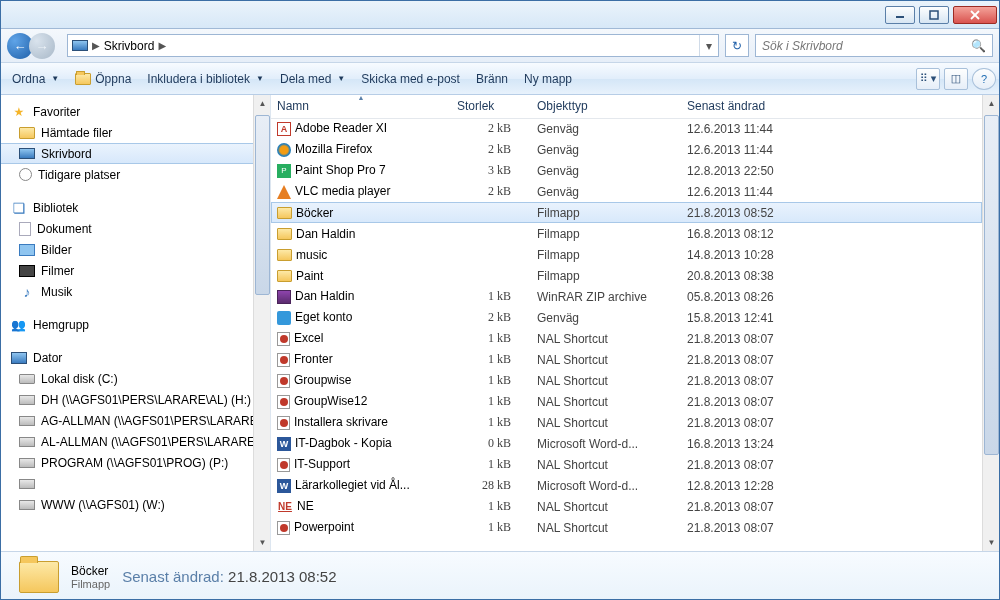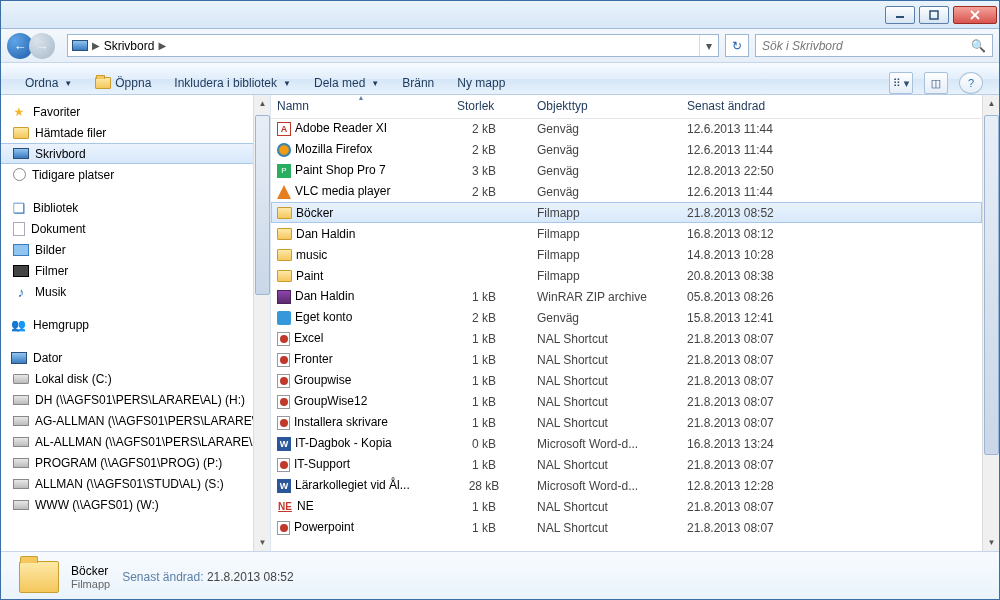--- a/index.html
+++ b/index.html
@@ -17,37 +17,37 @@
   .navcircle { width:26px; height:26px; border-radius:50%; background: radial-gradient(circle at 30% 30%, #5fa4e8, #1f5fa8); display:flex; align-items:center; justify-content:center; color:#fff; font-size:13px; }
   .navcircle.disabled { background: radial-gradient(circle at 30% 30%, #d9e3ed,#a8b8c8); color:#eef3f8; margin-left:-4px; }
   .breadcrumb { flex:1; height:23px; background:#fff; border:1px solid #9db6d4; display:flex; align-items:center; padding-left:4px; font-size:12px; color:#000; }
   .breadcrumb .chev { margin:0 4px; color:#555; font-size:10px; }
   .bc-drop { margin-left:auto; padding:0 6px; color:#555; border-left:1px solid #d0dbe8; height:100%; display:flex; align-items:center; }
   .refresh { width:24px; height:23px; border:1px solid #9db6d4; background:#fff; display:flex; align-items:center; justify-content:center; color:#1f5fa8; font-size:12px; }
   .searchbox { width:238px; height:23px; border:1px solid #9db6d4; background:#fff; display:flex; align-items:center; padding:0 6px; font-size:12px; color:#777; font-style:italic;gap:48px; }
   .searchbox .sicon { margin-left:auto; color:#1f6db3; font-style:normal; }
 
   
-  .toolbar { height: 32px; background: linear-gradient(#f7fbff,#e2eefb 50%,#d4e6f7 51%,#e8f2fc); border-bottom:1px solid #b7cde6; display:flex; align-items:flex-end; padding:0 16px; font-size:12px; color:#1e395b;gap:7px; }
+  .toolbar { height: 32px; background: linear-gradient(#f7fbff,#e2eefb 50%,#d4e6f7 51%,#e8f2fc); border-bottom:1px solid #b7cde6; display:flex; align-items:center; padding:0 3px; font-size:12px; color:#1e395b; }
   .tbitem { padding:4px 8px; display:flex; align-items:center; gap:4px; border-radius:2px; }
   .tbitem .drop { font-size:8px; margin-left:2px; }
   .spacer { flex:1; }
   .tbicon { width:24px; height:22px; border:1px solid #a8c0da; border-radius:2px; margin-left:4px; display:flex; align-items:center; justify-content:center; background:linear-gradient(#fdfefe,#e6eef8); font-size:11px; color:#2b4f78; }
   .folder-mini { width:16px; height:12px; background:linear-gradient(#fde9a7,#f5c75d); border:1px solid #c99e2f; border-radius:1px; position:relative; }
   .folder-mini::before { content:""; position:absolute; top:-3px; left:0; width:7px; height:3px; background:#f5c75d; border:1px solid #c99e2f; border-bottom:none; border-radius:1px 1px 0 0; }
 
   
   .main { display:flex; height: calc(600px - 28px - 34px - 32px - 50px); }
   .sidebar { width: 270px; border-right:1px solid #dde6f0; overflow:hidden; font-size:12px; color:#000; padding-top:6px; position:relative; }
   .sidebar .scrollbar-v { position:absolute; right:0; top:0; bottom:0; width:17px; background:#f0f0f0; border-left:1px solid #dcdcdc; }
   .sidebar .thumb { position:absolute; width:15px; left:1px; top:20px; height:180px; background:linear-gradient(#e8eef6,#c9d7e8); border:1px solid #9db6d4; border-radius:2px; }
   .sidebar .arrow { position:absolute; width:15px; height:17px; left:1px; display:flex; align-items:center; justify-content:center; font-size:8px; color:#555; }
   .sidebar .arrow.up{ top:0;} .sidebar .arrow.down{ bottom:0;}
   .group { margin-bottom: 12px; }
-  .gitem { display:flex; align-items:center; height:21px; padding-left:12px; gap:6px; white-space:nowrap; overflow:hidden; }
+  .gitem { display:flex; align-items:center; height:21px; padding-left:18px; gap:6px; white-space:nowrap; overflow:hidden; }
   .gitem.head { font-weight:normal; padding-left:10px; }
   .gitem.selected { background:linear-gradient(#eaf3fd,#d7e8fb); border:1px solid #a8c8e8; border-left:none; border-right:none; }
   .gitem .ic { width:16px; height:16px; display:flex; align-items:center; justify-content:center; font-size:12px; flex-shrink:0; }
   .ic.star{ color:#f5b429; } .ic.folder{ background:linear-gradient(#fde9a7,#f5c75d); border:1px solid #c99e2f; height:12px; border-radius:1px; }
   .ic.monitor{ width:16px; height:11px; border:1px solid #2b4f78; background:linear-gradient(#8fc5f0,#3a7bbf); }
   .ic.clock{ border:1px solid #888; border-radius:50%; width:13px; height:13px; }
   .ic.lib{ color:#3a7bbf; font-size:14px; } .ic.pic{ background:#8fc5f0; border:1px solid #3a7bbf; height:12px; }
   .ic.doc{ background:#fff; border:1px solid #aab; height:14px; width:12px; }
   .ic.film{ background:#444; height:12px; border:1px solid #000; }
   .ic.note{ color:#3a7bbf; font-size:14px; }
@@ -60,21 +60,21 @@
   .listwrap { flex:1; position:relative; overflow:hidden; }
   .listwrap .scrollbar-v { position:absolute; right:0; top:0; bottom:0; width:17px; background:#f0f0f0; border-left:1px solid #dcdcdc; }
   .listwrap .thumb { position:absolute; width:15px; left:1px; top:20px; height:340px; background:linear-gradient(#e8eef6,#c9d7e8); border:1px solid #9db6d4; border-radius:2px; }
   .listwrap .arrow { position:absolute; width:15px; height:17px; left:1px; display:flex; align-items:center; justify-content:center; font-size:8px; color:#555; }
   .listwrap .arrow.up{top:0;} .listwrap .arrow.down{bottom:0;}
   table { width: calc(100% - 17px); border-collapse:collapse; font-size:12px; color:#000; table-layout:fixed; }
   thead th { text-align:left; font-weight:normal; height:23px; padding:0 6px; color:#1e395b; border-bottom:1px solid #e4e8ed; position:relative; white-space:nowrap; }
   thead th .sortarrow { position:absolute; left:50%; top:-1px; transform:translateX(-50%); font-size:7px; color:#5a7fa8; }
   tbody td { height:21px; padding:0 6px; color:#444; white-space:nowrap; overflow:hidden; text-overflow:ellipsis; }
   tbody td.name { color:#000; }
-  tbody td.size { text-align:center; padding-right:20px; }
+  tbody td.size { text-align:right; padding-right:20px;font-family:Liberation Serif, serif; }
   tbody tr.selected td { background:linear-gradient(#eaf3fd,#d7e8fb); }
   tbody tr.selected { outline:1px solid #a8c8e8; outline-offset:-1px; }
   .ficon { width:16px; height:16px; display:inline-flex; align-items:center; justify-content:center; vertical-align:middle; margin-right:4px; font-size:11px; }
   .ficon.folder-i { background:linear-gradient(#fde9a7,#f5c75d); border:1px solid #c99e2f; height:12px; width:15px; border-radius:1px; }
   .ficon.shortcut { background:#fff; border:1px solid #c0392b; color:#c0392b; width:14px; height:14px; font-size:9px; font-weight:bold; }
   .ficon.ff { background:radial-gradient(circle,#f39c12 40%,#2980b9 60%); border-radius:50%; width:14px; height:14px; }
   .ficon.psp { background:#27ae60; width:14px; height:14px; color:#fff; font-size:8px; }
   .ficon.vlc { width:0; height:0; border-left:7px solid transparent; border-right:7px solid transparent; border-bottom:14px solid #e67e22; }
   .ficon.zip { background:linear-gradient(#8e44ad,#5b2c6f); width:14px; height:14px; border:1px solid #4a235a; }
   .ficon.nal { background:#fff; border:1px solid #999; width:13px; height:14px; }
@@ -82,21 +82,21 @@
   .ficon.word { background:#2b579a; width:14px; height:14px; color:#fff; font-size:9px; font-weight:bold; }
   .ficon.site { background:#3498db; width:14px; height:14px; border-radius:2px; }
   .ficon.ne { color:#c0392b; font-weight:bold; font-size:10px; text-decoration:underline; }
 
   
   .details { height:50px; background:linear-gradient(#f7fbff,#eaf3fb); border-top:1px solid #c6d6e8; display:flex; align-items:center; padding:4px 10px; gap:12px; font-size:12px; }
   .details .big-folder { width:40px; height:32px; background:linear-gradient(#fde9a7,#f5c75d); border:1px solid #c99e2f; border-radius:2px; position:relative; margin-left:8px; }
   .details .big-folder::before { content:""; position:absolute; top:-6px; left:0; width:16px; height:6px; background:#f5c75d; border:1px solid #c99e2f; border-bottom:none; border-radius:2px 2px 0 0; }
   .details .info .name { color:#000; }
   .details .info .type { color:#666; font-size:11px; }
-  .details .meta { color:#5a7fa8; font-size:12px; }
+  .details .meta { color:#5a7fa8; font-size:15px; }
   .details .meta .val{ color:#444; }
 </style>
 </head>
 <body>
 
 <div class="titlebar">
   <div class="winbtn">
       <svg width="10" height="10">
         <line x1="1" y1="7" x2="9" y2="7" stroke="#2b4f78" stroke-width="2"></line>
       </svg>
@@ -144,20 +144,23 @@
     </div>
   <div class="tbitem">
       <span>Inkludera i bibliotek</span>
       <span class="drop">▼</span>
     </div>
   <div class="tbitem">
       <span>Dela med</span>
       <span class="drop">▼</span>
     </div>
   <div class="tbitem">
+      <span>Skicka med e-post</span>
+    </div>
+  <div class="tbitem">
       <span>Bränn</span>
     </div>
   <div class="tbitem">
       <span>Ny mapp</span>
     </div>
   <div class="spacer"></div>
   <div class="tbicon">⠿ ▾</div>
   <div class="tbicon">◫</div>
   <div class="tbicon" style="color:#1f6db3;border-radius:50%;">?</div>
 </div>
@@ -236,21 +239,20 @@
           <div class="gitem">
             <span class="ic net"></span>
             <span>AL-ALLMAN (\\AGFS01\PERS\LARARE\AL) (M:)</span>
           </div>
           <div class="gitem">
             <span class="ic net"></span>
             <span>PROGRAM (\\AGFS01\PROG) (P:)</span>
           </div>
           <div class="gitem">
             <span class="ic net"></span>
-            <span>ALLMAN (\\AGFS01\STUD\AL) (S:)</span>
           </div>
           <div class="gitem">
             <span class="ic net"></span>
             <span>WWW (\\AGFS01) (W:)</span>
           </div>
         </div>
     </div>
     <div class="scrollbar-v">
       <div class="arrow up">▲</div>
       <div class="thumb"></div>

